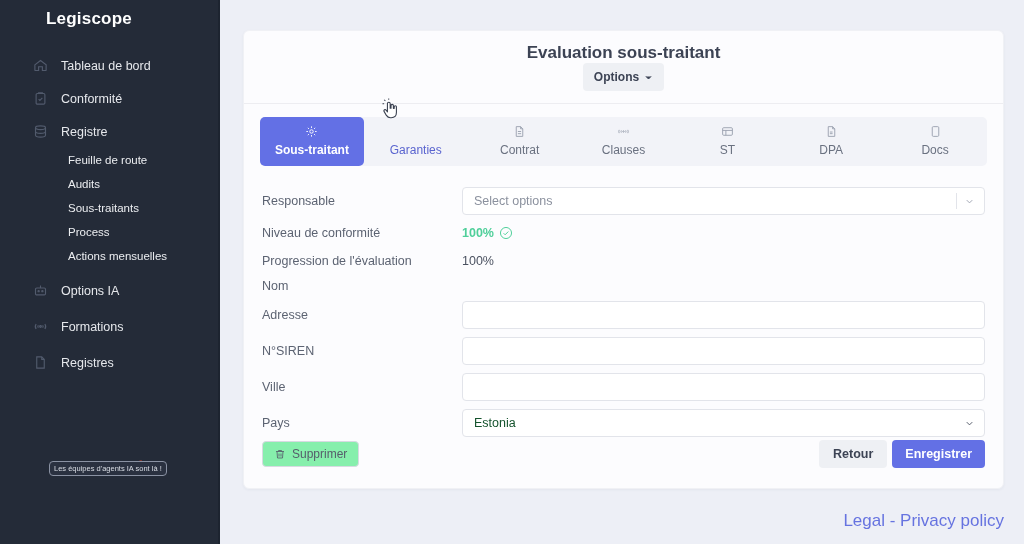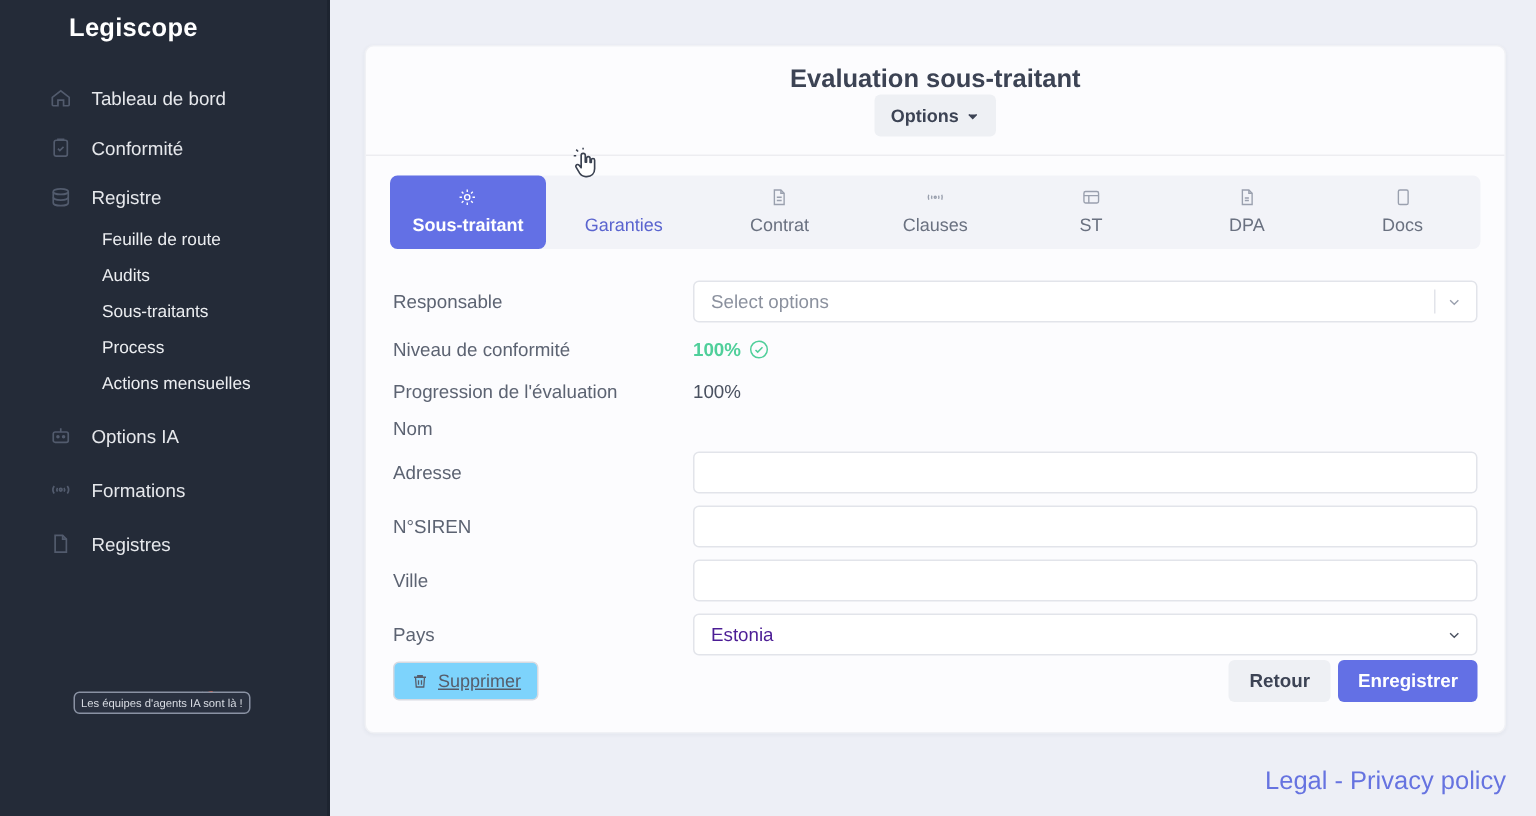--- a/index.html
+++ b/index.html
@@ -75,36 +75,36 @@
   .tinput {
     width:100%; height:28px; border:1px solid #e2e4ea; border-radius:4px; background:#fff;
     font-size:12.5px; color:#4a5160; padding:0 11px; font-family:inherit; outline:none;
   }
   .selectbox {
     width:100%; height:28px; border:1px solid #e2e4ea; border-radius:4px; background:#fff;
     display:flex; align-items:center; justify-content:space-between; padding:0 9px 0 11px;
     font-size:12.5px; cursor:pointer;
   }
   .selectbox .ph { color:#8b919e; }
-  .selectbox .val { color:#4c1d95; }
+  .selectbox .val { color:#14532d; }
   .sel-right { display:flex; align-items:center; gap:7px; }
   .sel-divider { width:1px; height:16px; background:#e2e4ea; }
   .chev { width:11px; height:11px; stroke:#9aa0ae; fill:none; stroke-width:2; }
   .green-val { color:#4fcf9a; font-size:12.5px; font-weight:bold; display:flex; align-items:center; gap:5px; }
   .green-val svg { width:14px; height:14px; stroke:#4fcf9a; fill:none; stroke-width:1.7; }
   .plain-val { color:#4a5160; font-size:12.5px; }
 
   
   .card-footer {
     position:absolute; left:18px; right:18px; bottom:20px;
     display:flex; justify-content:space-between; align-items:center;
   }
   .btn-outline {
-    border:1px solid #d7dae1; background:#7dd3fc; border-radius:4px; padding:5px 11px;
-    font-size:12px; color:#565d6b; font-family:inherit; display:flex; align-items:center; gap:6px; cursor:pointer;text-decoration:underline;
+    border:1px solid #d7dae1; background:#86efac; border-radius:4px; padding:5px 11px;
+    font-size:12px; color:#565d6b; font-family:inherit; display:flex; align-items:center; gap:6px; cursor:pointer;
   }
   .btn-outline svg { width:12px; height:12px; stroke:#565d6b; fill:none; stroke-width:1.7; }
   .right-btns { display:flex; gap:5px; }
   .btn-gray {
     background:#eef0f4; border:none; border-radius:4px; padding:7px 14px;
     font-size:12.5px; color:#3c4354; font-family:inherit; font-weight:bold; cursor:pointer;text-align:center;
   }
   .btn-primary {
     background:#6370e5; border:none; border-radius:4px; padding:7px 13px;
     font-size:12.5px; color:#ffffff; font-family:inherit; font-weight:bold; cursor:pointer;

